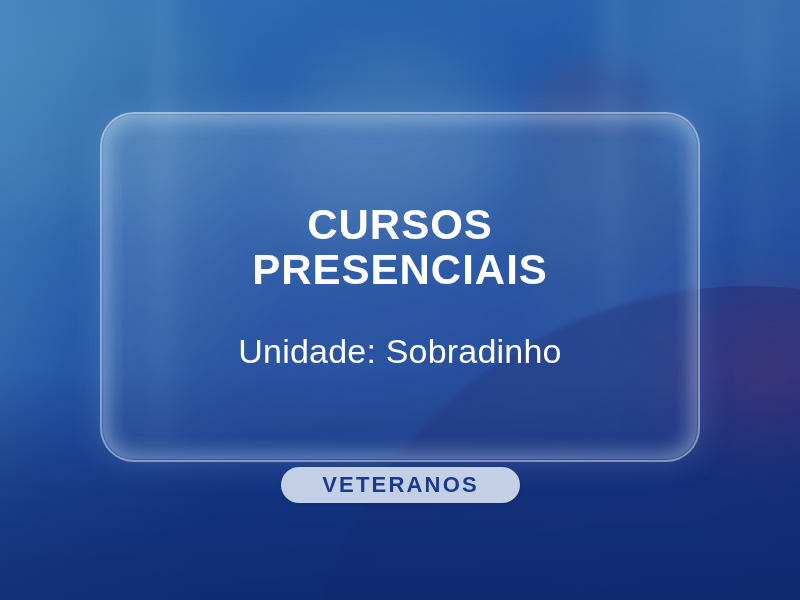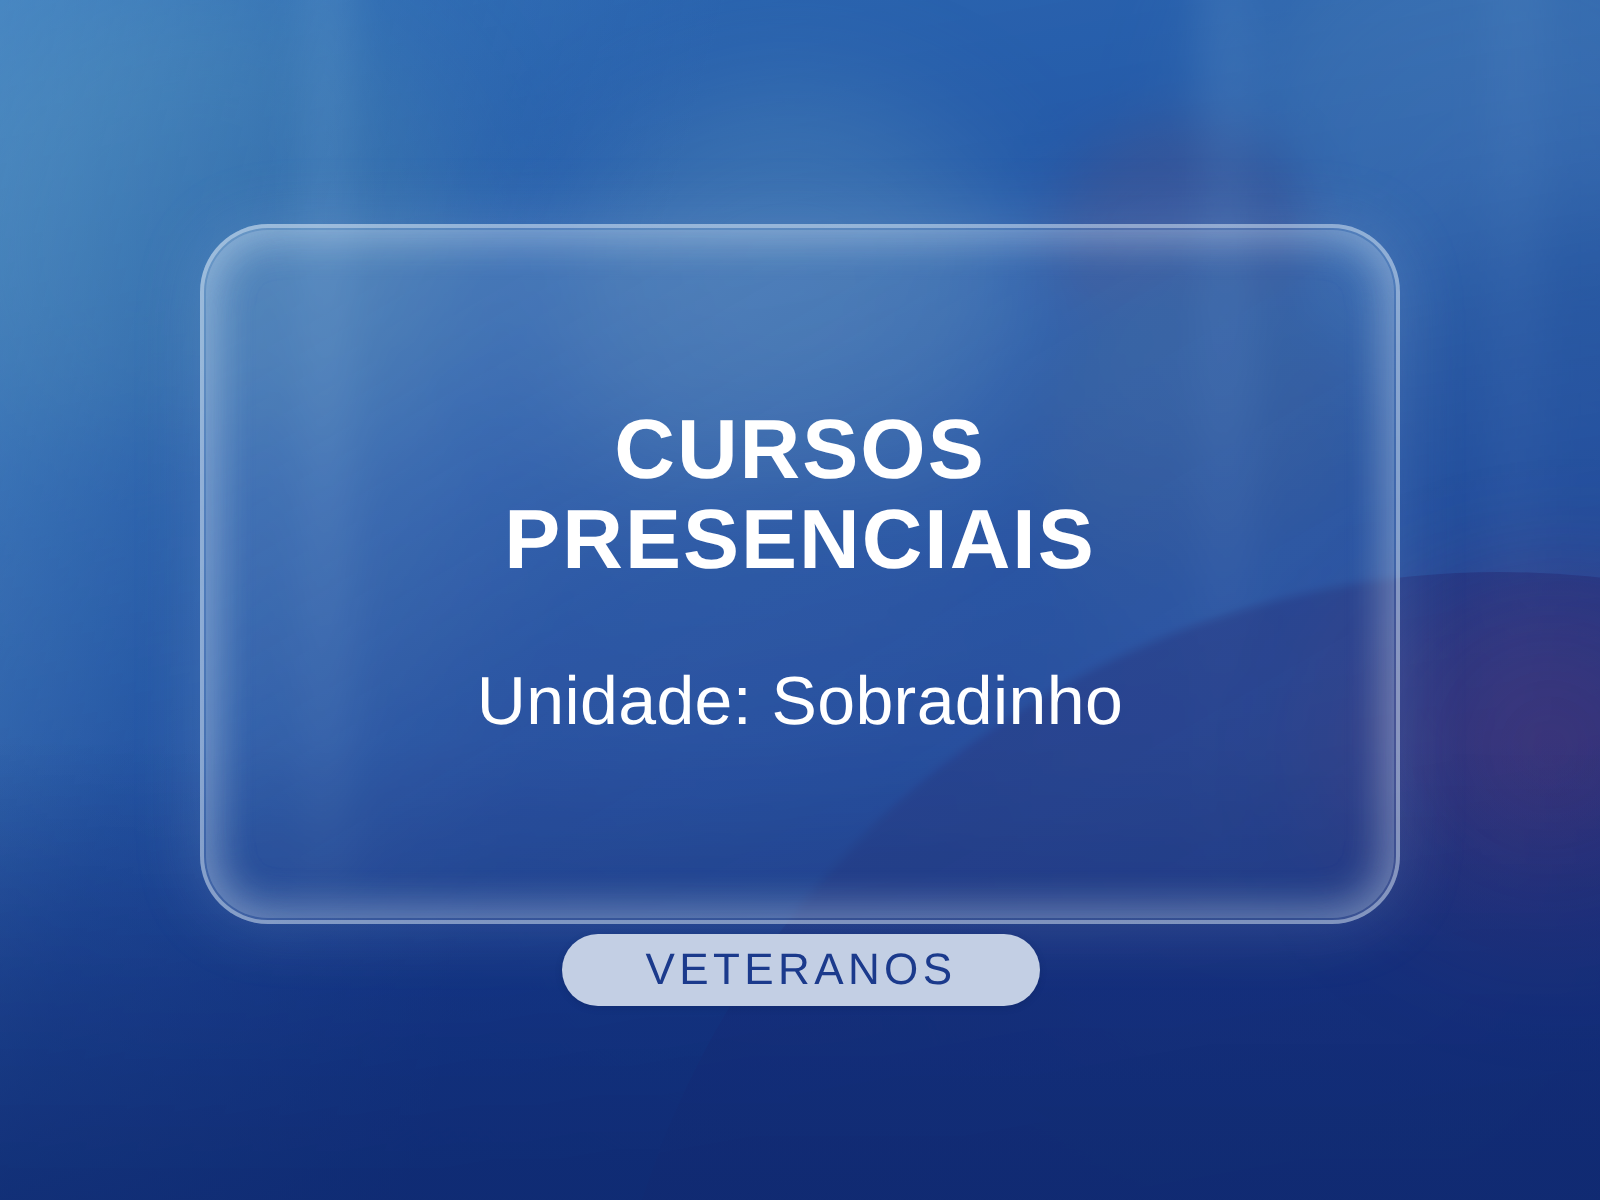--- a/index.html
+++ b/index.html
@@ -196,21 +196,21 @@
     border-radius: 18px;
     background: #c3cfe4;
     display: flex;
     align-items: center;
     justify-content: center;
     box-shadow: 0 1px 3px rgba(10,30,80,.25);
   }
   .badge-label {
     color: #1b3a8c;
     font-size: 22px;
-    font-weight: 400;
+    font-weight: 700;
     letter-spacing: 2.2px;
     text-transform: uppercase;
   }
 </style>
 </head>
 <body>
 
 <div class="banner">
 
   <div class="photo">

